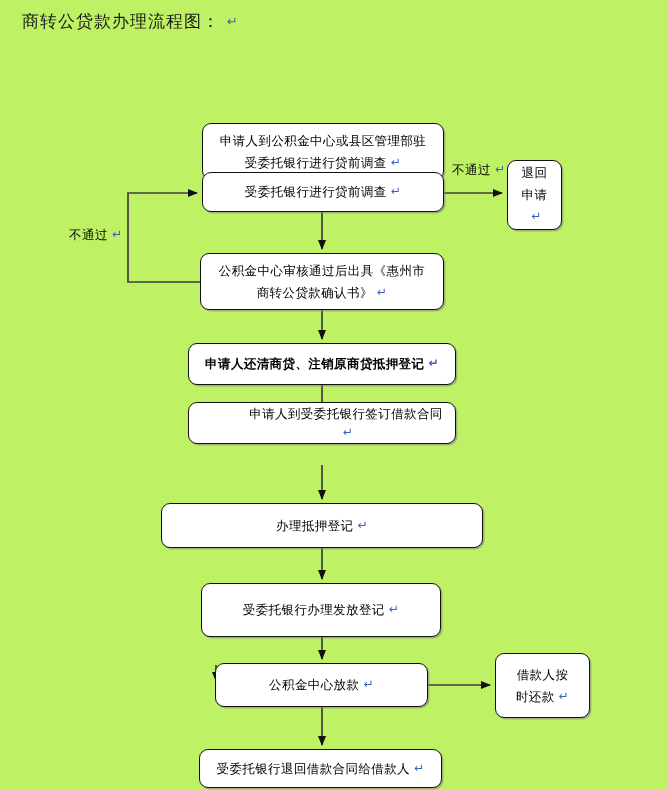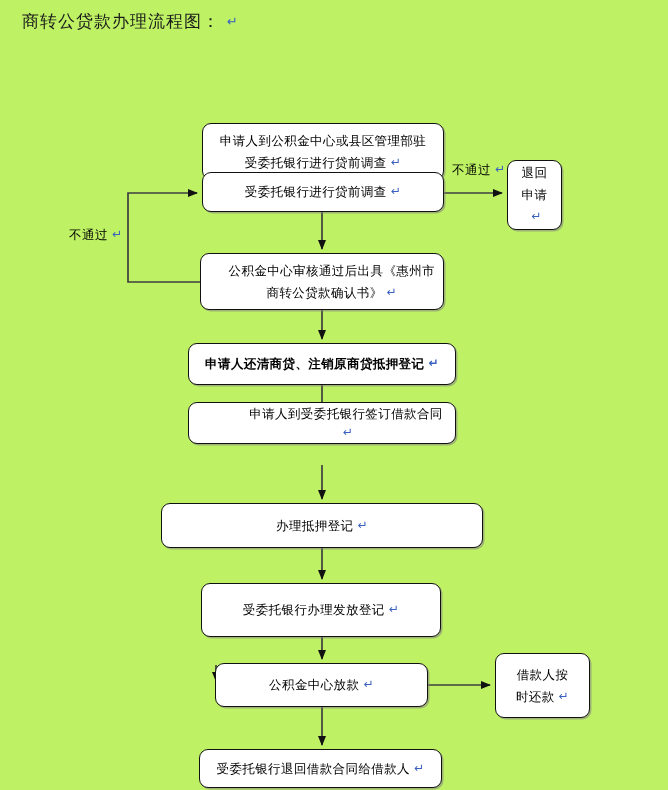--- a/index.html
+++ b/index.html
@@ -131,21 +131,21 @@
         <span>受委托银行进行贷前调查</span><span class="pilcrow">↵</span>
       </div>
     </div>
 
     <div class="node" style="left:202px; top:172px; width:242px; height:40px;">
       <div class="txt">
         <span>受委托银行进行贷前调查</span><span class="pilcrow">↵</span>
       </div>
     </div>
 
-    <div class="node tall" style="left:200px; top:253px; width:244px; height:57px;justify-content:flex-end;">
+    <div class="node tall" style="left:200px; top:253px; width:244px; height:57px;">
       <div class="txt">
         <span>公积金中心审核通过后出具《惠州市</span><br>
         <span>商转公贷款确认书》</span><span class="pilcrow">↵</span>
       </div>
     </div>
 
     <div class="node" style="left:188px; top:343px; width:268px; height:42px;font-weight:bold;">
       <div class="txt">
         <span>申请人还清商贷、注销原商贷抵押登记</span><span class="pilcrow">↵</span>
       </div>

